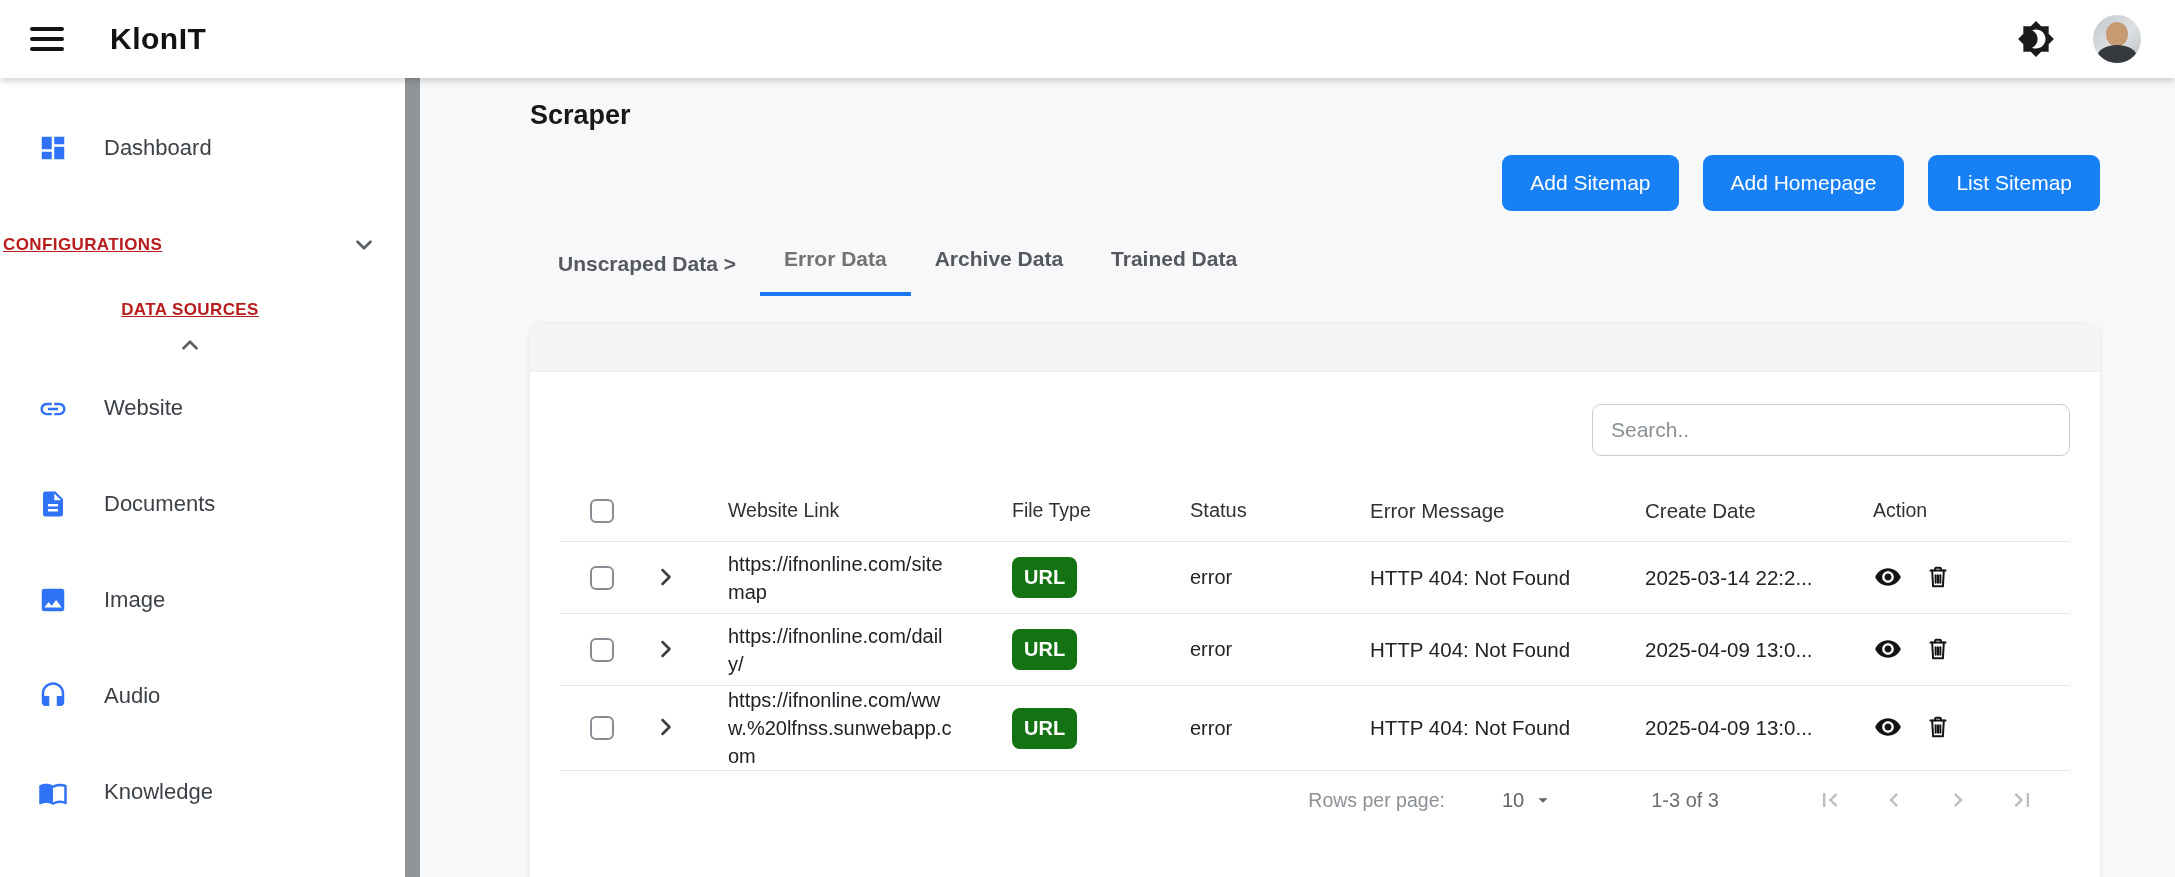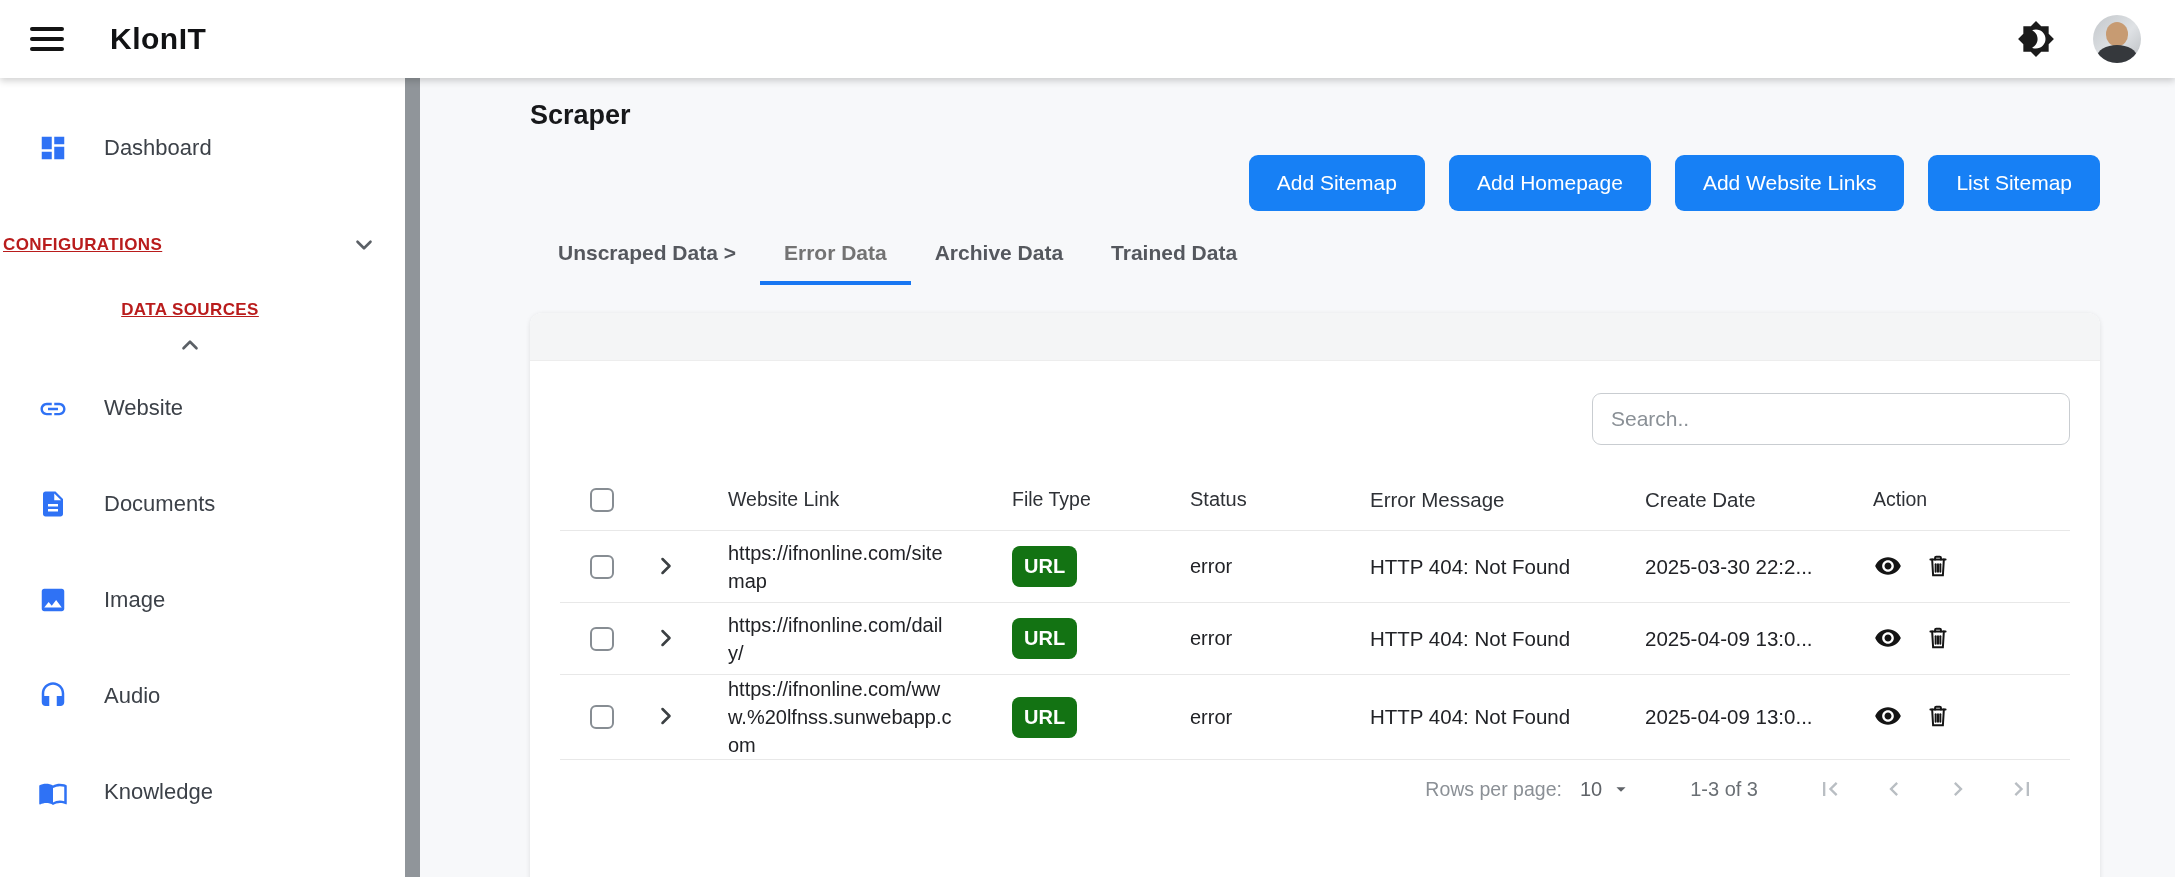--- a/index.html
+++ b/index.html
@@ -52,21 +52,21 @@
   .main { flex:1; padding:0 75px 0 110px; }
   .page-title { margin-top:22px; font-size:27px; font-weight:bold; color:#17181a; }
   .actions-row { display:flex; justify-content:flex-end; gap:24px; margin-top:24px; }
   .btn-primary {
     background:#1780f5; color:#ffffff; border:none; border-radius:9px;
     height:56px; padding:0 28px; font-size:21px; font-family:inherit; cursor:pointer;
   }
   .tabs { display:flex; margin-top:30px; margin-left:28px; }
   .tab { background:none; border:none; font-family:inherit; font-size:21px; font-weight:bold; color:#55585e;
          padding:0 24px 16px 24px; cursor:pointer; border-bottom:4px solid transparent; }
-  .tab:first-child { padding-left:0; }
+  .tab:first-child { padding-left:0;margin-top:11px; }
   .tab.active { color:#737373; border-bottom-color:#1877f2; }
   
   .card { margin-top:28px; background:#ffffff; border-radius:12px; height:625px;
           box-shadow:0 1px 5px rgba(0,0,0,0.10); overflow:hidden; }
   .card-header { height:48px; background:#f4f5f6; border-bottom:1px solid #ededed; }
   .card-body { padding:0 30px; }
   .search-row { display:flex; justify-content:flex-end; margin-top:32px; }
   .search-input {
     width:478px; height:52px; border:1px solid #c9cdd1; border-radius:9px;
     font-size:21px; font-family:inherit; color:#54575c; padding:0 18px; background:#fff; outline:none;
@@ -93,21 +93,21 @@
   .cell-link { font-size:20px; color:#212226; line-height:1.4; word-break:break-all; }
   .col-filetype { padding-left:12px; }
   .badge-url { display:inline-block; background:#137313; color:#ffffff; font-size:20px; font-weight:bold;
                padding:9px 12px; border-radius:8px; }
   .col-status { padding-left:10px; font-size:20px; }
   .col-error { padding-left:10px; font-size:20.5px; }
   .col-date { padding-left:5px; font-size:20.5px; }
   .col-action { padding-left:8px; display:flex; gap:20px; align-items:center; }
   .action-btn { background:none; border:none; cursor:pointer; width:30px; height:30px; padding:0; }
   
-  .pagination { display:flex; justify-content:flex-end; align-items:center; height:58px; padding-right:34px; }
+  .pagination { display:flex; justify-content:flex-end; align-items:center; height:58px; padding-right:34px;gap:39px; }
   .pg-label { font-size:19.5px; color:#8b9096; }
   .pg-select { display:flex; align-items:center; gap:8px; margin-left:18px; background:none; border:none; cursor:pointer; font-family:inherit; }
   .pg-value { font-size:20px; color:#5f6368; }
   .pg-range { font-size:20px; color:#6a6f74; margin-left:58px; }
   .pg-nav { display:flex; align-items:center; gap:36px; margin-left:58px; }
   .pg-btn { background:none; border:none; width:28px; height:28px; padding:0; cursor:default; }
   .i { display:inline-flex; }
 </style>
 </head>
 <body>
@@ -206,21 +206,20 @@
   </nav>
 
   <div class="side-scrollbar"></div>
 
   <main class="main">
     <h1 class="page-title">Scraper</h1>
 
     <div class="actions-row">
       <button class="btn-primary">Add Sitemap</button>
       <button class="btn-primary">Add Homepage</button>
-      <button class="btn-primary">Add Website Links</button>
       <button class="btn-primary">List Sitemap</button>
     </div>
 
     <div class="tabs">
       <button class="tab">Unscraped Data &gt;</button>
       <button class="tab active">Error Data</button>
       <button class="tab">Archive Data</button>
       <button class="tab">Trained Data</button>
     </div>
 
@@ -255,21 +254,21 @@
               <span class="i">
                 <svg width="28" height="28" viewBox="0 0 24 24" fill="none" stroke="#3c4043" stroke-width="2.2" stroke-linecap="round" stroke-linejoin="round">
                     <polyline points="9,6 15,12 9,18"></polyline>
                   </svg>
               </span>
             </button>
             <div class="col-link cell-link">https://ifnonline.com/sitemap</div>
             <div class="col-filetype"><span class="badge-url">URL</span></div>
             <div class="col-status">error</div>
             <div class="col-error">HTTP 404: Not Found</div>
-            <div class="col-date">2025-03-30 22:2...</div>
+            <div class="col-date">2025-03-14 22:2...</div>
             <div class="col-action">
               <button class="action-btn">
                 <span class="i">
                   <svg width="28" height="28" viewBox="0 0 24 24" fill="#141414">
                       <path d="M12 4.5C7 4.5 2.73 7.61 1 12c1.73 4.39 6 7.5 11 7.5s9.27-3.11 11-7.5c-1.73-4.39-6-7.5-11-7.5zm0 12.5c-2.76 0-5-2.24-5-5s2.24-5 5-5 5 2.24 5 5-2.24 5-5 5zm0-8c-1.66 0-3 1.34-3 3s1.34 3 3 3 3-1.34 3-3-1.34-3-3-3z"></path>
                     </svg>
                 </span>
               </button>
               <button class="action-btn">
                 <span class="i">

